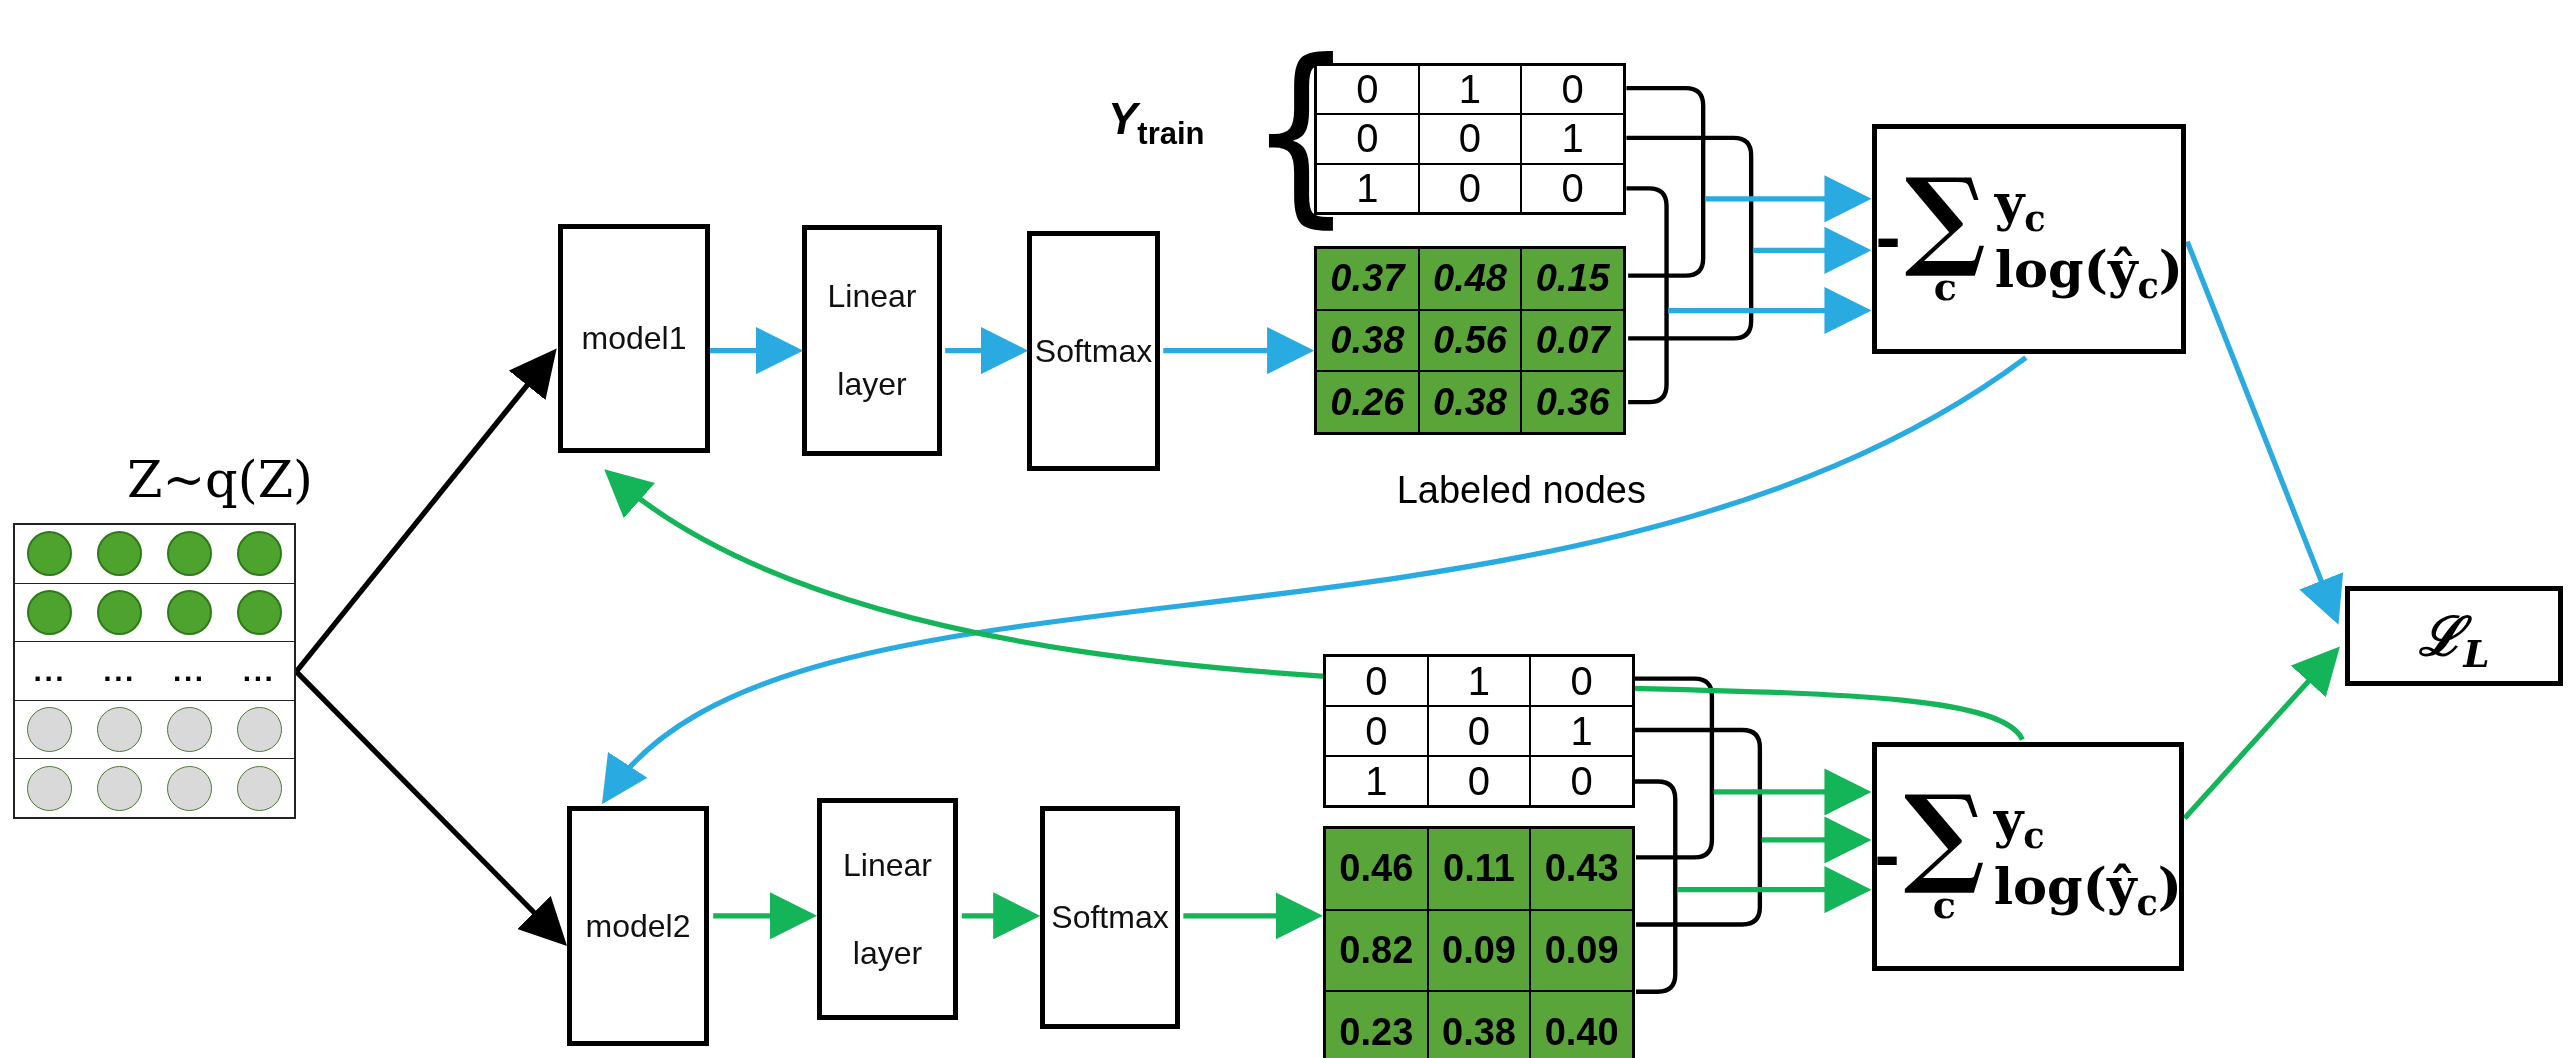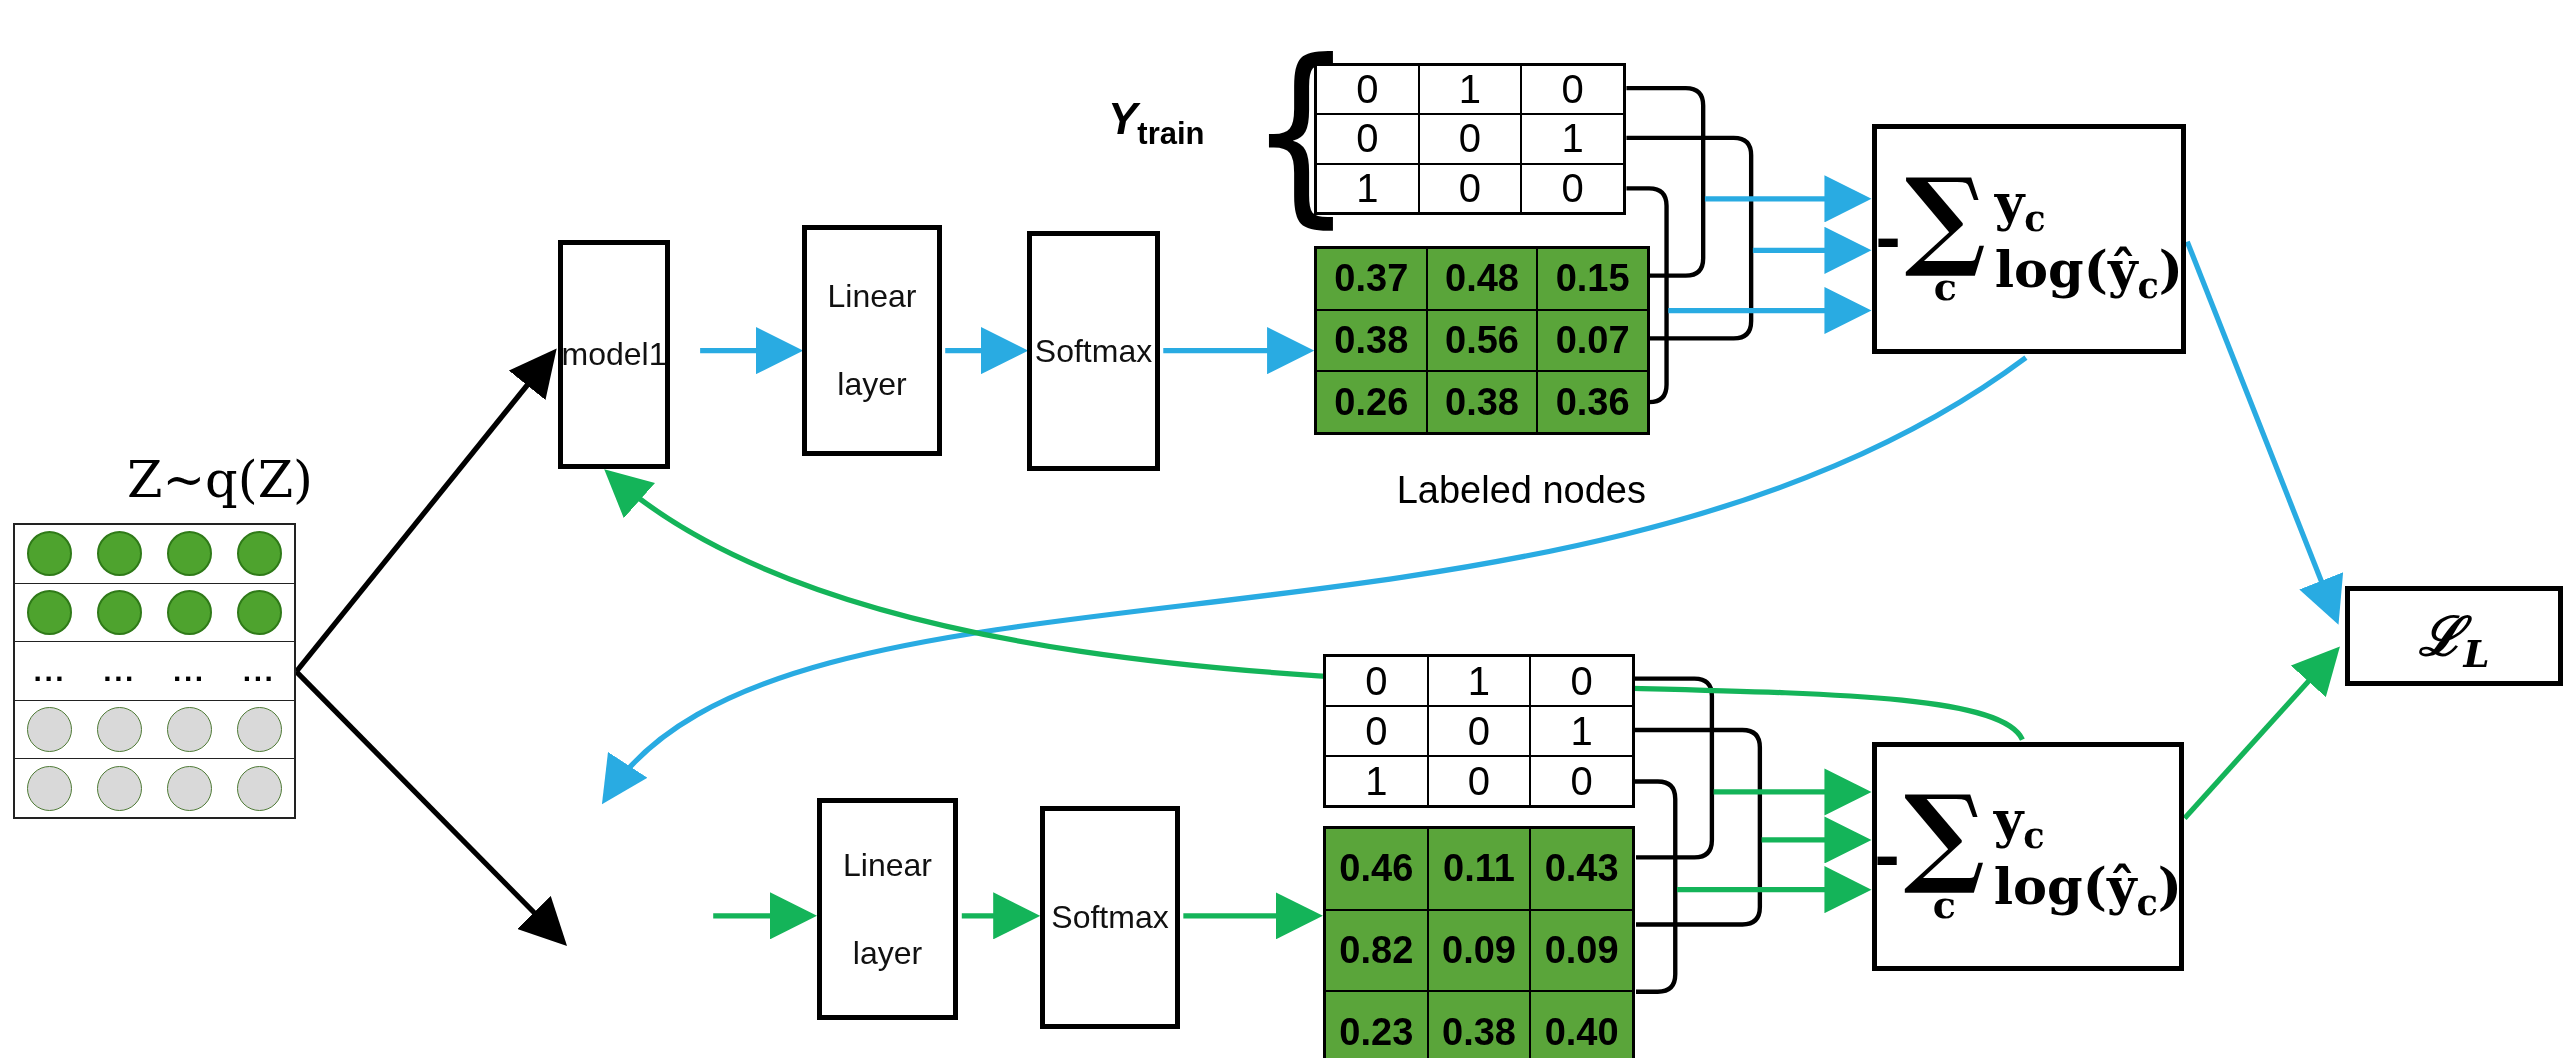--- a/index.html
+++ b/index.html
@@ -141,21 +141,21 @@
         <div class="dot gray"></div>
       </div>
       <div class="z-row">
         <div class="dot gray"></div>
         <div class="dot gray"></div>
         <div class="dot gray"></div>
         <div class="dot gray"></div>
       </div>
     </div>
 
-  <div class="node-box" style="left:558px;top:240px;width:112px;height:229px;justify-content:center;">
+  <div class="node-box" style="left:558px;top:224px;width:152px;height:229px;justify-content:center;">
     <span class="node-label">model1</span>
   </div>
   <div class="node-box" style="left:802px;top:225px;width:140px;height:231px;">
     <span class="node-label two-line">
       <span>Linear</span>
       <span>layer</span>
     </span>
   </div>
   <div class="node-box" style="left:1027px;top:231px;width:133px;height:240px;">
     <span class="node-label">Softmax</span>
@@ -170,21 +170,21 @@
       <div class="cell">0</div>
       <div class="cell">1</div>
       <div class="cell">0</div>
       <div class="cell">0</div>
       <div class="cell">0</div>
       <div class="cell">1</div>
       <div class="cell">1</div>
       <div class="cell">0</div>
       <div class="cell">0</div>
     </div>
-  <div class="matrix pred" style="left:1314px;top:246px;width:336px;height:189px;">
+  <div class="matrix pred" style="left:1314px;top:246px;width:312px;height:189px;font-style:italic;">
       <div class="cell">0.37</div>
       <div class="cell">0.48</div>
       <div class="cell">0.15</div>
       <div class="cell">0.38</div>
       <div class="cell">0.56</div>
       <div class="cell">0.07</div>
       <div class="cell">0.26</div>
       <div class="cell">0.38</div>
       <div class="cell">0.36</div>
     </div>
@@ -194,20 +194,23 @@
     <div class="loss-formula">
       <span class="minus">-</span>
       <span class="sigma-col">
         <span class="sigma">∑</span>
         <span class="sigma-sub">c</span>
       </span>
       <span class="loss-body"><span>y</span><sub>c</sub> <span>log(</span><span>ŷ</span><sub>c</sub><span>)</span></span>
     </div>
   </div>
 
+  <div class="node-box" style="left:567px;top:806px;width:142px;height:240px;">
+    <span class="node-label">model2</span>
+  </div>
   <div class="node-box" style="left:817px;top:798px;width:141px;height:222px;">
     <span class="node-label two-line">
       <span>Linear</span>
       <span>layer</span>
     </span>
   </div>
   <div class="node-box" style="left:1040px;top:806px;width:140px;height:223px;">
     <span class="node-label">Softmax</span>
   </div>
 

